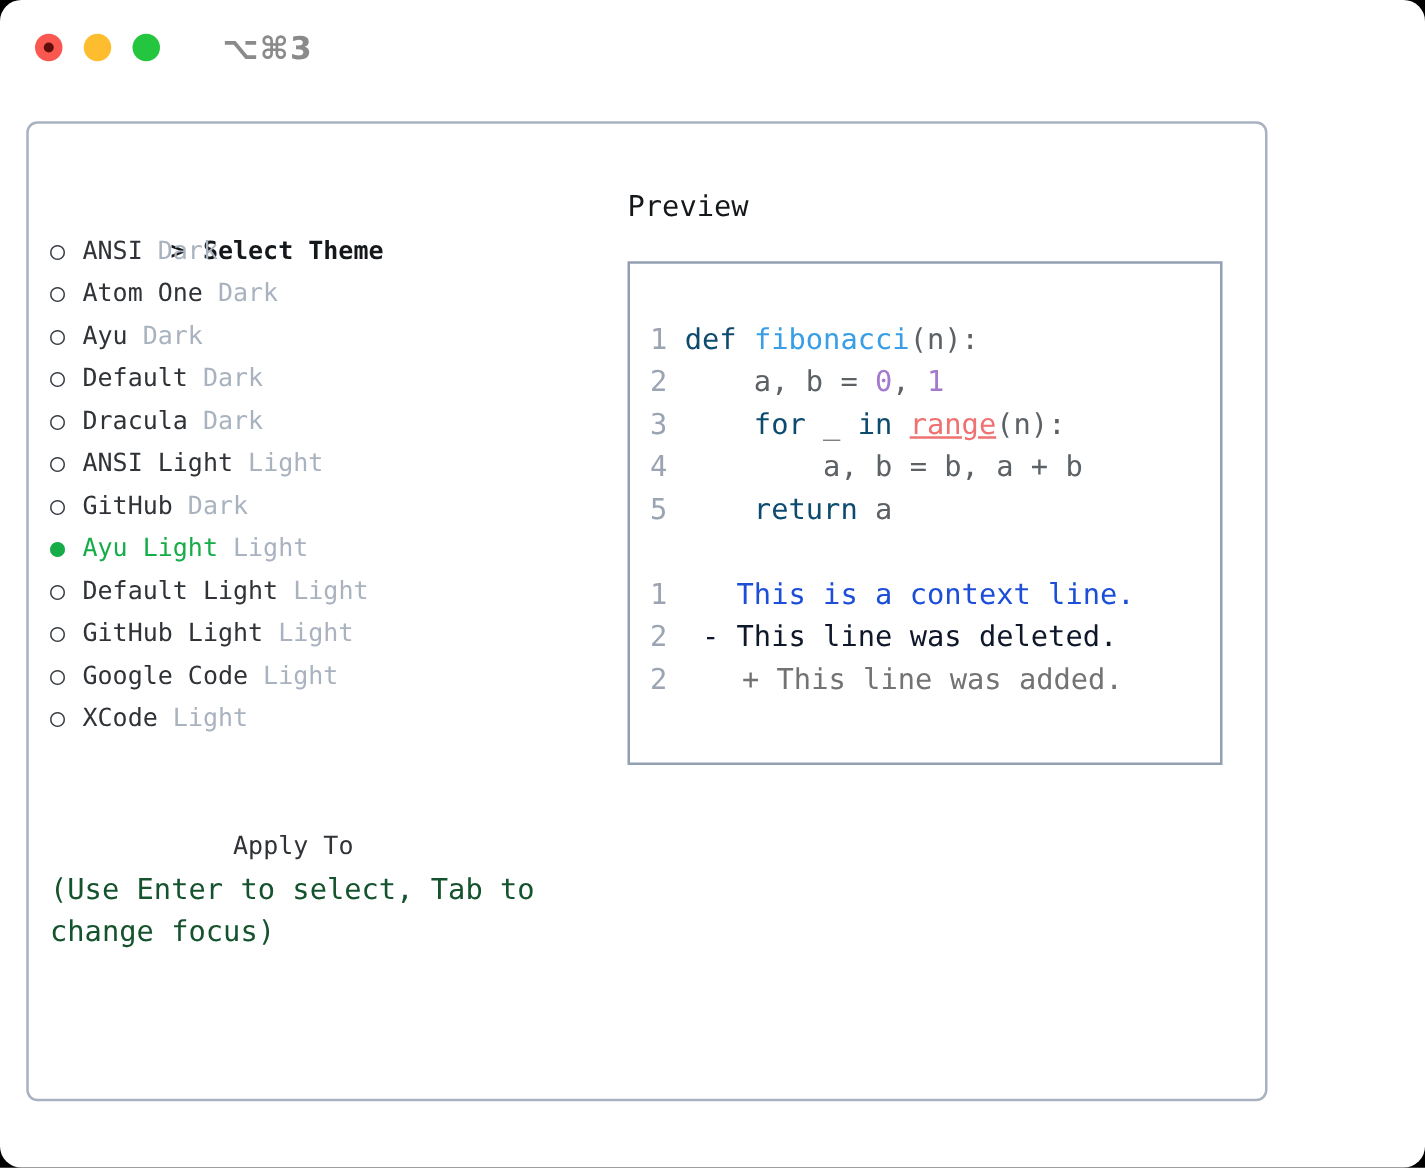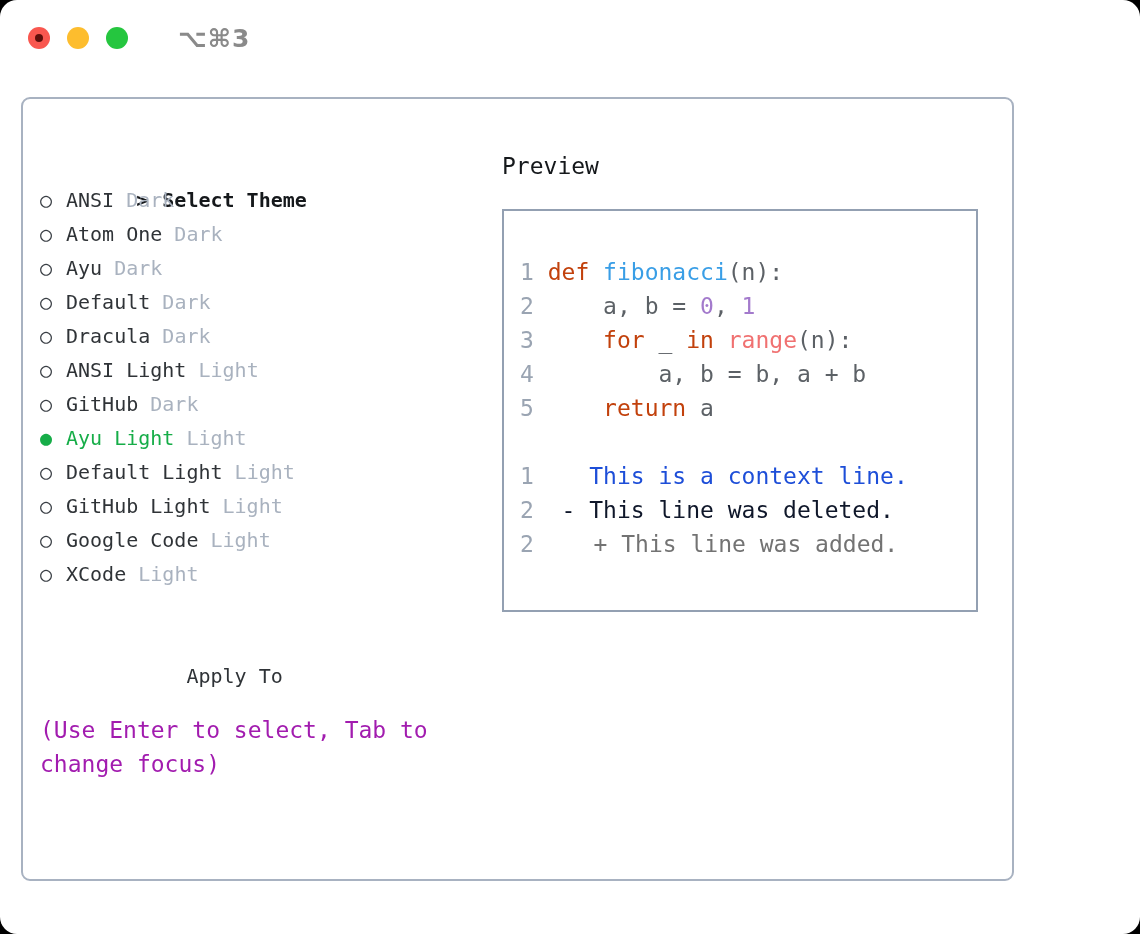--- a/index.html
+++ b/index.html
@@ -114,24 +114,24 @@
   .marker.unselected { color: #3a3f45; }
   .marker.selected   { color: #16ad48; }
   .label.selected    { color: #16ad48; }
   .variant {
     color: #a9b2bf;
   }
 
   #apply-group { margin-top: 34px; }
 
   #hint {
-    margin-top: 54px;
+    margin-top: 36px;
     font-size: 23px;
     line-height: 34px;
-    color: #a21caf;
+    color: #14532d;
     width: 410px;
   }
 
   
   #right-pane {
     position: absolute;
     left: 479px;
     top: 50px;
     width: 490px;
   }
@@ -152,24 +152,24 @@
   }
   .code-line {
     font-size: 23px;
     line-height: 34px;
     white-space: pre;
     color: #3f4347;
   }
   .ln {
     color: #9aa4b2;
   }
-  .kw   { color: #c2410c; margin-top: 32px; }
+  .kw   { color: #0c4a6e; margin-top: 32px; }
   .fn   { color: #399ee6; }
   .num  { color: #a37acc; }
-  .bi   { color: #f07171; }
+  .bi   { color: #f07171; text-decoration: underline; }
   .pn   { color: #5c6166; }
   .spacer { height: 34px; }
   .diff-ctx { color: #1d4ed8; }
   .diff-del { color: #0f172a; }
   .diff-add { color: #737373; margin-left: 32px; }
 </style>
 </head>
 <body>
 
 <div id="window">

